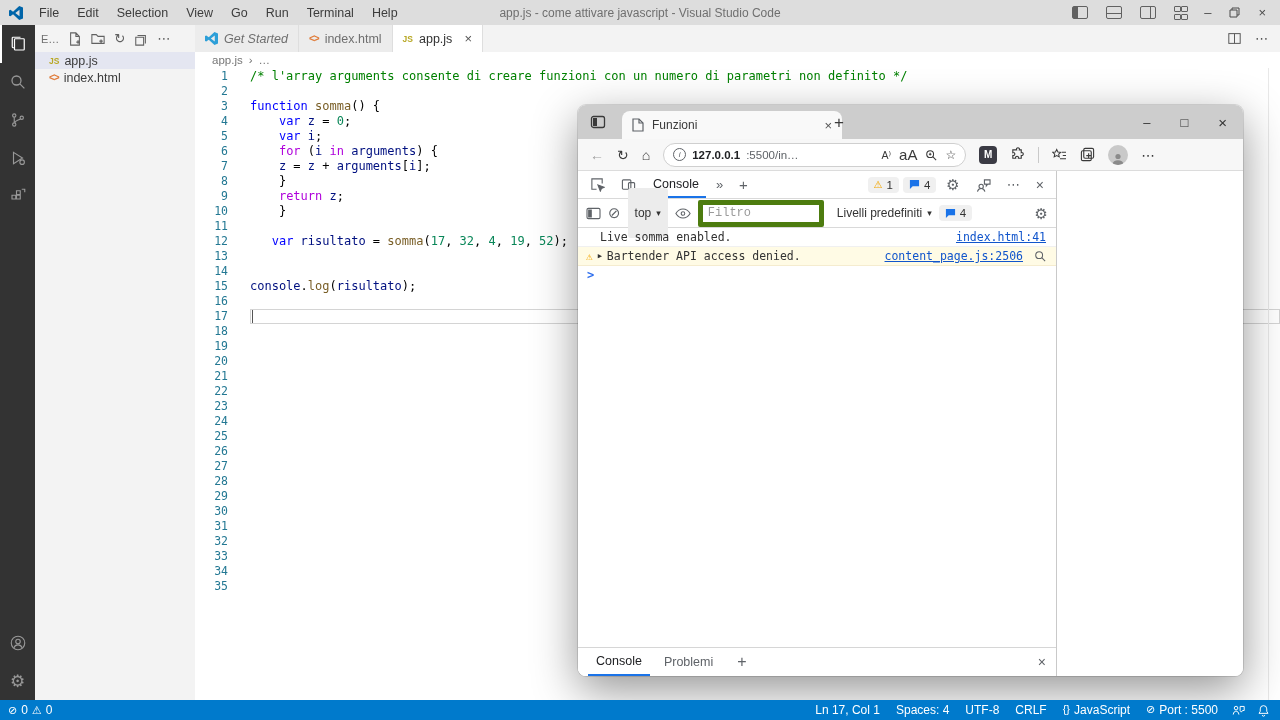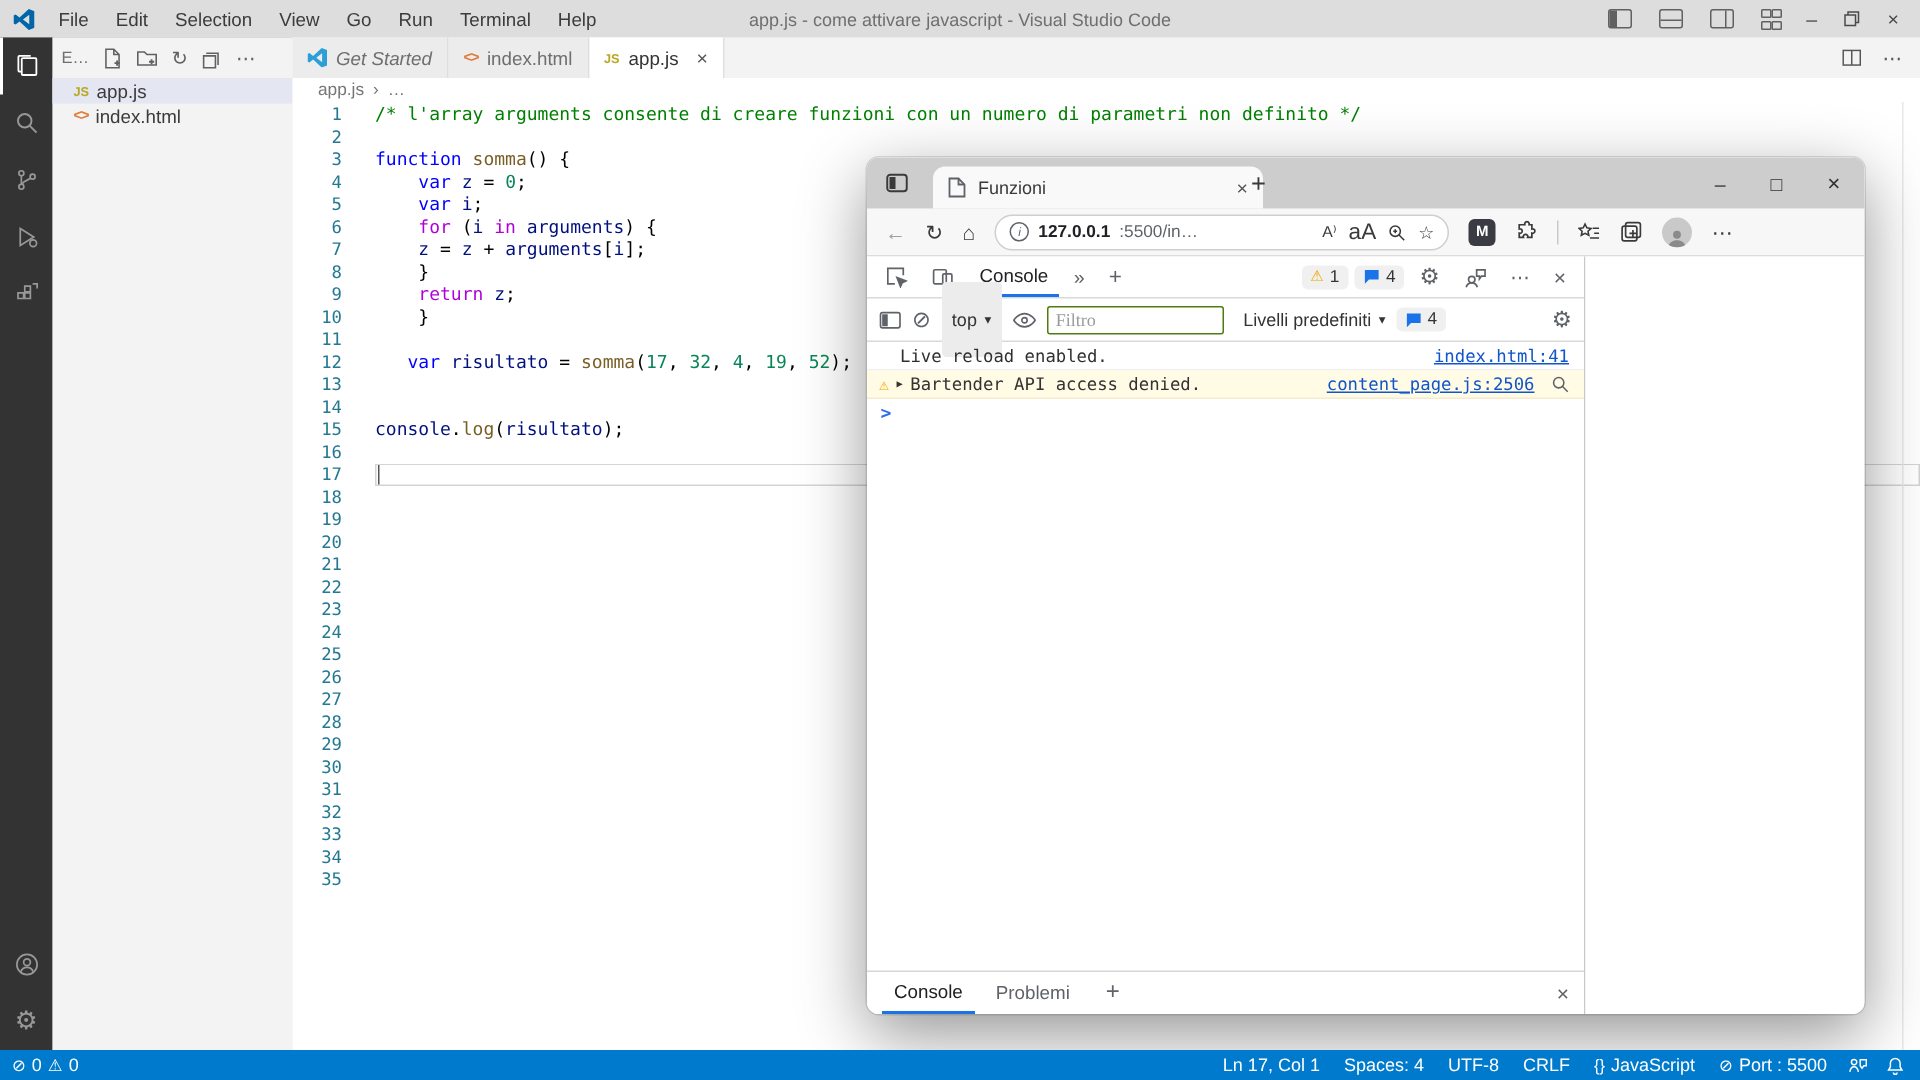--- a/index.html
+++ b/index.html
@@ -1,17 +1,17 @@
 <!DOCTYPE html>
 <html><head>
 <meta charset="utf-8">
 <style>
   html,body{margin:0;padding:0;background:#888;}
   #screen{position:relative;width:1280px;height:720px;overflow:hidden;
-    font-family:"Liberation Sans","DejaVu Sans",sans-serif;font-size:13px;color:#333;background:#a3a3a3;}
+    font-family:"Liberation Sans","DejaVu Sans",sans-serif;font-size:13px;color:#333;background:#0f172a;}
   svg{display:block}
   
   #titlebar{position:absolute;left:0;top:0;width:1280px;height:25px;background:#dddddd;
     display:flex;align-items:center;color:#3c3c3c;font-size:12.5px;}
   #vscode-logo{margin:0 8px 0 9px}
   #menu-bar{display:flex;gap:2px}
   .menu-item{padding:2px 8px;border-radius:4px;cursor:default}
   #win-title{position:absolute;left:0;right:0;text-align:center;color:#6f6f6f;font-size:12px;pointer-events:none}
   #titlebar-controls{margin-left:auto;display:flex;align-items:center;gap:18px;padding-right:14px;z-index:2}
   .lay-ic{width:14px;height:11px;border:1px solid #616161;border-radius:2px;position:relative}
@@ -55,21 +55,21 @@
   .code-row.current .code-content:before{content:"";position:absolute;left:2px;top:1px;bottom:1px;width:1px;background:#555}
   .tk-comment{color:#008000}.tk-kw{color:#0000ff}.tk-ctl{color:#af00db}
   .tk-fn{color:#795e26}.tk-var{color:#001080}.tk-num{color:#098658}.tk-d{color:#000}
   #scroll-line{position:absolute;left:1073px;top:43px;bottom:0;width:1px;background:#e8e8e8}
   
   #statusbar{position:absolute;left:0;top:700px;width:1280px;height:20px;background:#007acc;color:#fff;
     display:flex;align-items:center;font-size:12px;z-index:60}
   #status-left{display:flex;align-items:center;gap:10px;padding-left:8px}
   .sb-group{display:flex;align-items:center;gap:4px}
   #status-right-items{margin-left:auto;display:flex;align-items:center;gap:16px}
-  .sb-item{display:flex;align-items:flex-end;gap:4px;cursor:default}
+  .sb-item{display:flex;align-items:flex-start;gap:4px;cursor:default}
   .sb-ic{font-size:11px}
   #status-end-icons{display:flex;align-items:center;gap:12px;padding:0 10px 0 14px}
   
   #edge{position:absolute;left:578px;top:105px;width:665px;height:571px;z-index:50;border-radius:8px;
     box-shadow:0 14px 45px rgba(0,0,0,.42),0 0 0 1px rgba(0,0,0,.12);overflow:hidden;background:#fff;}
   #edge-tabstrip{height:34px;background:#cdcdcd;position:relative;display:flex;align-items:center}
   #tab-actions-btn{margin-left:12px;color:#3a3a3a}
   #edge-tab{position:absolute;left:44px;top:6px;width:200px;height:28px;background:#f9f9f9;border-radius:8px 8px 0 0;
     display:flex;align-items:center;gap:8px;padding:0 10px;font-size:12px;color:#3a3a3a}
   #edge-tab .tab-close{margin-left:auto;font-size:13px;color:#555}
@@ -96,22 +96,22 @@
   #dt-row1{height:27px;border-bottom:1px solid #d9d9d9;display:flex;align-items:stretch;gap:4px;padding:0 6px}
   .dt-ic{display:flex;align-items:center;padding:0 6px;color:#5f6368}
   #dt-console-tab{display:flex;align-items:center;padding:0 7px;font-size:12.5px;color:#202124;
     border-bottom:2px solid #1a73e8}
   .dt-badge{align-self:center;display:flex;align-items:center;gap:4px;background:#f0f0f0;border-radius:4px;
     padding:2px 6px;font-size:11.5px;color:#333}
   #dt-right{margin-left:auto;display:flex;align-items:stretch;gap:4px}
   #dt-row2{height:28px;border-bottom:1px solid #d9d9d9;display:flex;align-items:center;gap:7px;padding:0 8px}
   #ctx-pill{background:#ececec;border-radius:3px;display:flex;align-items:center;gap:5px;padding:18px 7px;
     font-size:12px;color:#333}
-  #dt-filter{width:106px;height:17px;border:1px solid #4d7c0f;border-radius:2px;font-size:12px;padding:0 5px;
-    font-family:Liberation Serif, serif;color:#333;outline:none}
+  #dt-filter{width:106px;height:17px;border:5px solid #4d7c0f;border-radius:2px;font-size:12px;padding:0 5px;
+    font-family:Liberation Mono, monospace;color:#333;outline:none}
   #dt-filter::placeholder{color:#9a9a9a}
   #levels{display:flex;align-items:center;gap:5px;font-size:12px;color:#333;margin-left:6px}
   #dt-row2 .gear-right{margin-left:auto}
   .gear-glyph{font-size:15px;color:#5f6368;line-height:1}
   
   #console-messages{font-family:"DejaVu Sans Mono","Liberation Mono",monospace;font-size:11.5px}
   .con-row{display:flex;align-items:center;min-height:18px;border-bottom:1px solid #f0f0f0;padding:0 10px 0 22px}
   .con-row.warning{background:#fffbe5;border-color:#f5eccf;padding-left:8px;gap:5px}
   .con-row.result .con-text{color:#1c00cf}
   .con-row.info .con-text{color:#303030}
@@ -511,21 +511,21 @@
           <span class="dt-badge">
             <svg width="11" height="11" viewBox="0 0 12 12">
                 <path fill="#1a73e8" d="M1 1h10v7H4L1 11z"></path>
               </svg>
             <span>4</span>
           </span>
           <span class="gear-glyph gear-right">⚙</span>
         </div>
         <div id="console-messages">
             <div class="con-row info">
-              <span class="con-text">Live reload enabled.</span>
+              <span class="con-text">Live somma enabled.</span>
               <span class="con-spacer"></span>
               <a class="con-src">index.html:41</a>
             </div>
             <div class="con-row warning">
               <span class="con-warn-ic">⚠</span>
               <span class="con-expand">▶</span>
               <span class="con-text">Bartender API access denied.</span>
               <span class="con-spacer"></span>
               <a class="con-src">content_page.js:2506</a>
               <span class="con-search">

